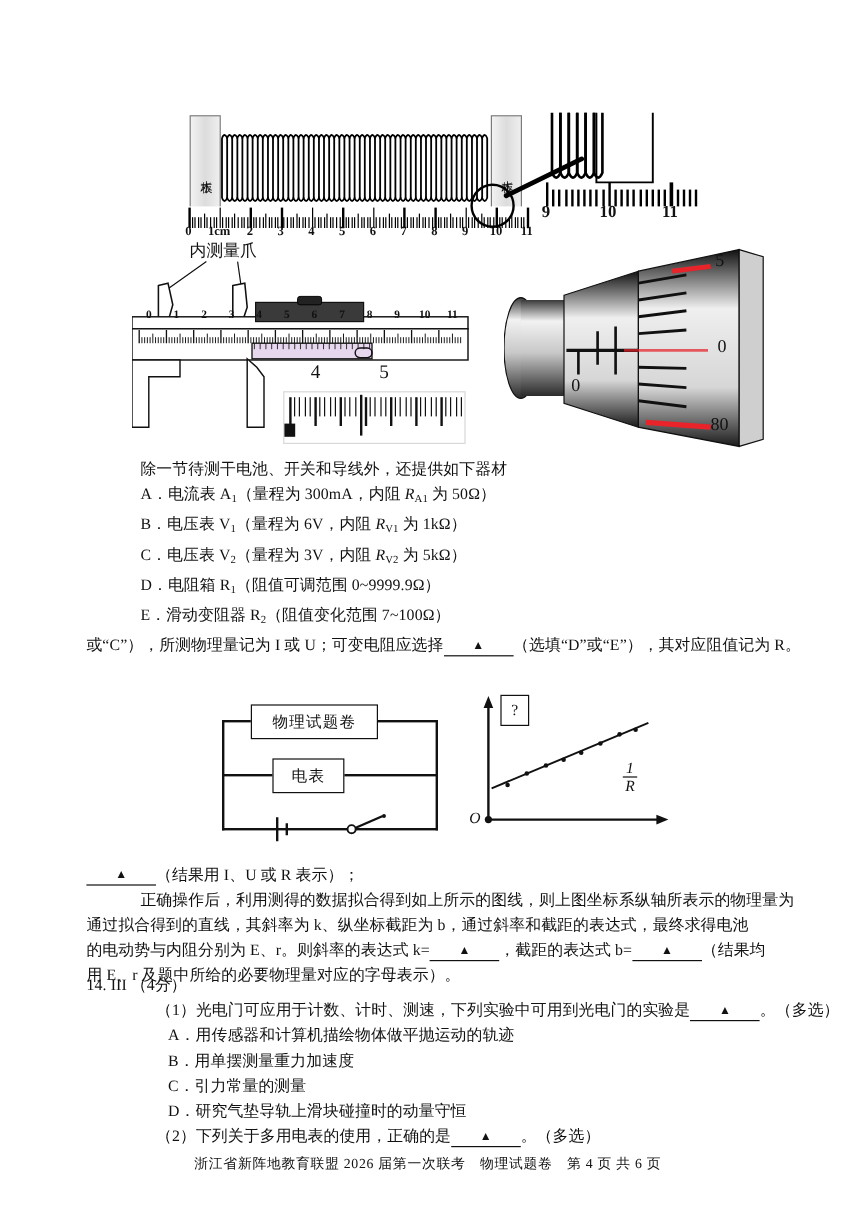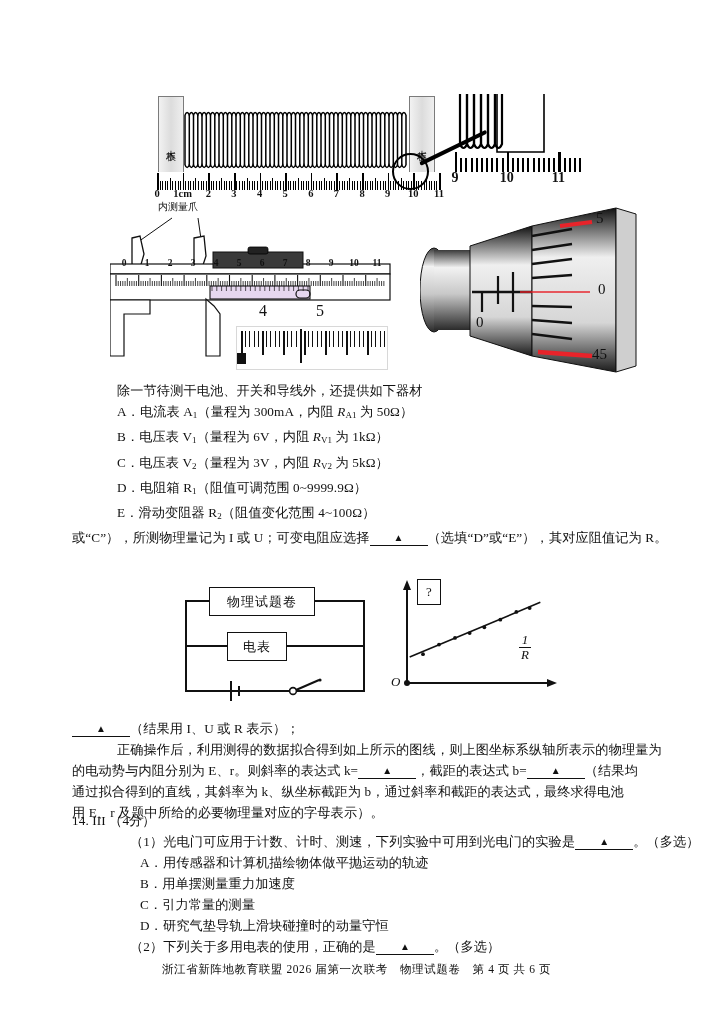--- a/index.html
+++ b/index.html
@@ -87,21 +87,21 @@
   .maghandle {
     position: absolute;
     background: #000;
     transform-origin: left center;
     border-radius: 2px;
   }
 
   
   .caliper-label {
     position: absolute;
-    font-size: 10px;
+    font-size: 14px;
     font-family: "Liberation Sans", sans-serif;
   }
   .cal-num {
     position: absolute;
     font-size: 9.5px;
     font-weight: bold;
     transform: translateX(-50%);
     font-family: "Liberation Serif", serif;
   }
   .bignum {
@@ -665,21 +665,21 @@
         <line x1="100" y1="86" x2="170" y2="86" stroke="#e8232a" stroke-width="2.2" opacity="0.72"></line>
         <line x1="118" y1="146" x2="172" y2="150" stroke="#e8232a" stroke-width="4.4"></line>
       </svg>
       <div class="micnum" style="left:176px; top:4px;">
         <span>5</span>
       </div>
       <div class="micnum" style="left:178px; top:75px;">
         <span>0</span>
       </div>
       <div class="micnum" style="left:172px; top:140px;">
-        <span>45</span>
+        <span>80</span>
       </div>
       <div class="micnum" style="left:56px; top:108px;">
         <span>0</span>
       </div>
     </div>
   </div>
 
   <div class="blk" id="q14-2">
     <div class="line indent1">除一节待测干电池、开关和导线外，还提供如下器材</div>
 
@@ -689,21 +689,21 @@
     <div class="line indent1">
       <span>B．</span><span>电压表 </span><span>V</span><sub>1</sub><span>（量程为 6V，内阻 </span><i class="it">R</i><sub>V1</sub><span> 为 1kΩ）</span>
     </div>
     <div class="line indent1">
       <span>C．</span><span>电压表 </span><span>V</span><sub>2</sub><span>（量程为 3V，内阻 </span><i class="it">R</i><sub>V2</sub><span> 为 5kΩ）</span>
     </div>
     <div class="line indent1">
       <span>D．</span><span>电阻箱 </span><span>R</span><sub>1</sub><span>（阻值可调范围 0~9999.9Ω）</span>
     </div>
     <div class="line indent1">
-      <span>E．</span><span>滑动变阻器 </span><span>R</span><sub>2</sub><span>（阻值变化范围 4~100Ω）</span>
+      <span>E．</span><span>滑动变阻器 </span><span>R</span><sub>2</sub><span>（阻值变化范围 7~100Ω）</span>
     </div>
 
     <div class="line">
       <span>或“C”），所测物理量记为 I 或 U；可变电阻应选择</span><span class="blank"><span class="tri">▲</span></span><span>（选填“D”或“E”），其对应阻值记为 R。</span>
     </div>
   </div>
 
   <div class="blk" id="diagram2">
 
     <div style="position:absolute; left:185px; top:5px; width:180px; height:118px;">
@@ -768,24 +768,24 @@
         <span>O</span>
       </div>
     </div>
   </div>
 
   <div class="blk" id="q14-2b">
     <div class="line">
       <span class="blank"><span class="tri">▲</span></span><span>（结果用 I、U 或 R 表示）；</span>
     </div>
     <div class="line indent1">正确操作后，利用测得的数据拟合得到如上所示的图线，则上图坐标系纵轴所表示的物理量为</div>
+    <div class="line">通过拟合得到的直线，其斜率为 k、纵坐标截距为 b，通过斜率和截距的表达式，最终求得电池</div>
     <div class="line">
       <span>的电动势与内阻分别为 E、r。则斜率的表达式 k=</span><span class="blank"><span class="tri">▲</span></span><span>，截距的表达式 b=</span><span class="blank"><span class="tri">▲</span></span><span>（结果均</span>
     </div>
-    <div class="line">通过拟合得到的直线，其斜率为 k、纵坐标截距为 b，通过斜率和截距的表达式，最终求得电池</div>
     <div class="line">用 E、r 及题中所给的必要物理量对应的字母表示）。</div>
   </div>
 
   <div class="blk" id="q14-3">
     <div class="line">
       <span>14.</span>
       <span>III</span>
       <span>（4分）</span>
     </div>
     <div class="line indent2">

